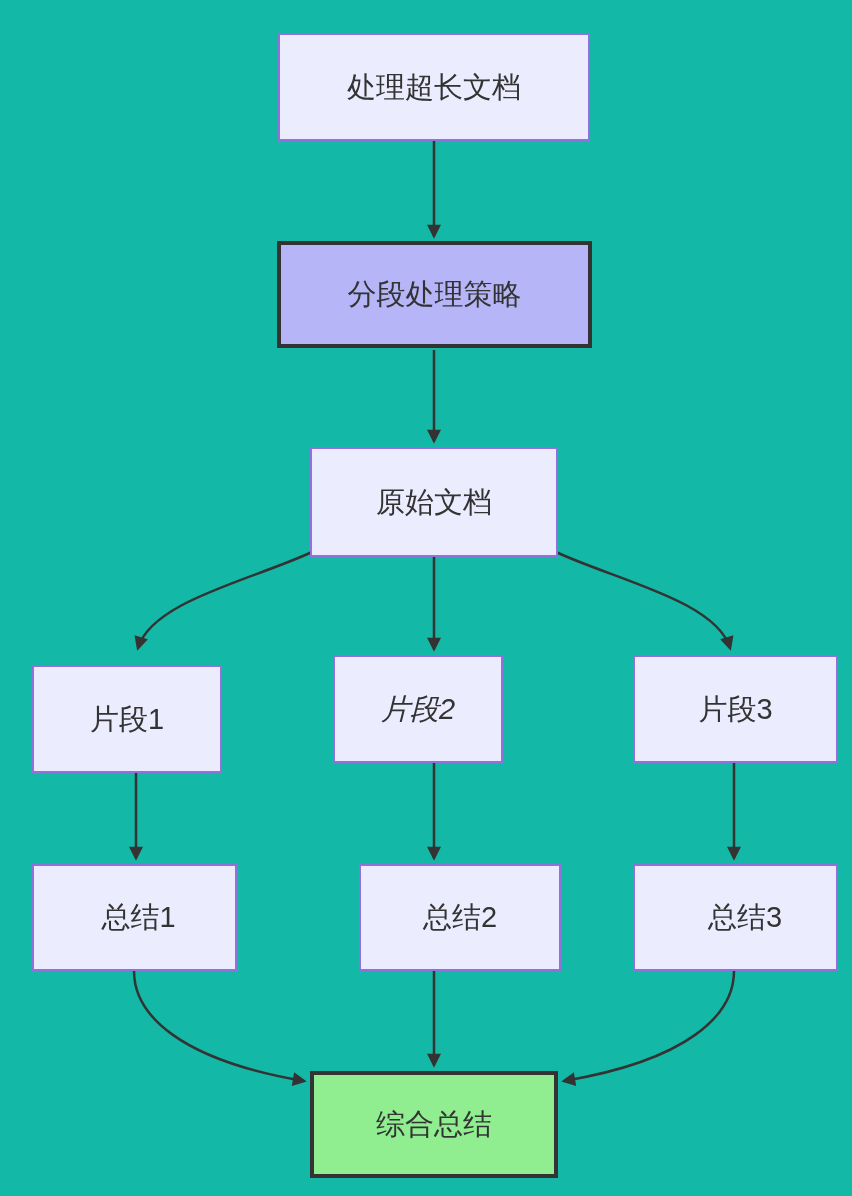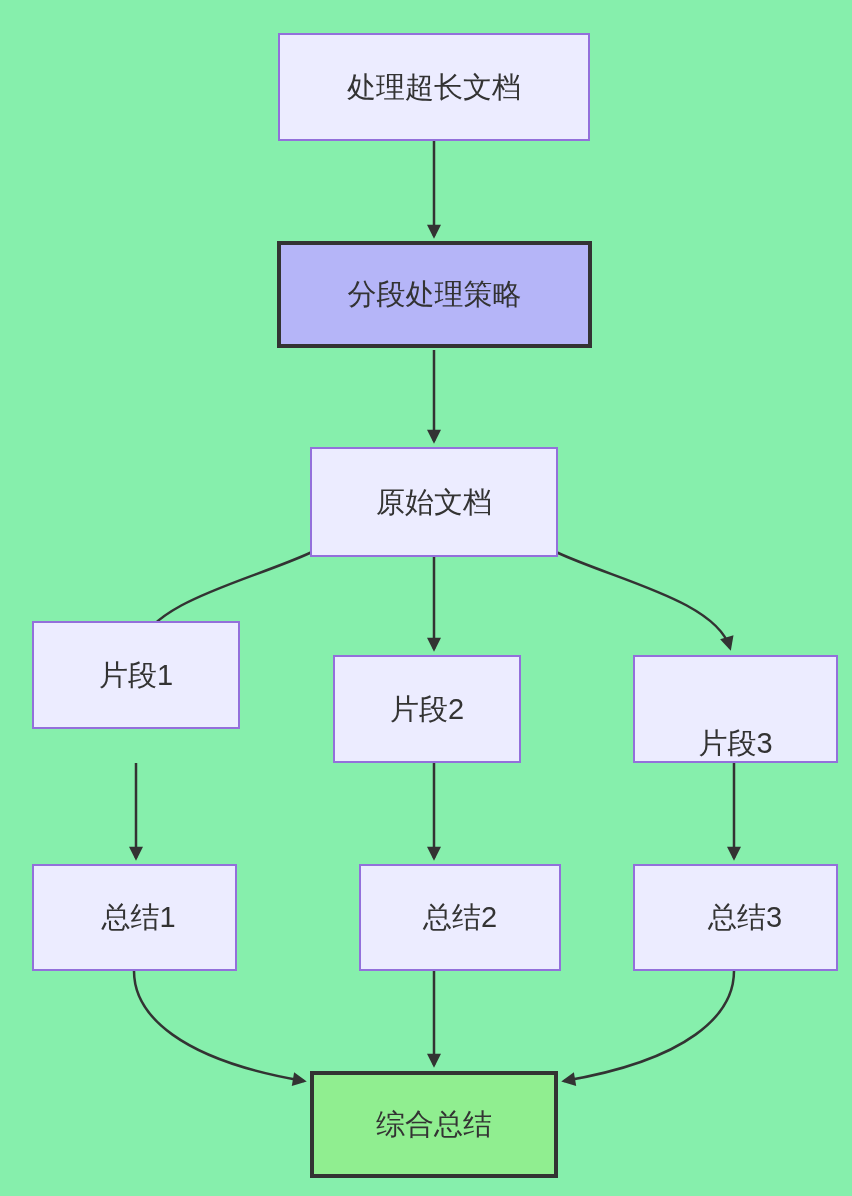--- a/index.html
+++ b/index.html
@@ -5,21 +5,21 @@
   html, body {
     margin: 0;
     padding: 0;
     background: #ffffff;
     font-family: "Liberation Sans", sans-serif;
   }
   .canvas {
     position: relative;
     width: 852px;
     height: 1196px;
-    background: #86efac;
+    background: #14b8a6;
     overflow: hidden;
   }
   .edges-layer {
     position: absolute;
     left: 0;
     top: 0;
     width: 852px;
     height: 1196px;
   }
   .edge {
@@ -47,23 +47,23 @@
     background: #B5B5F8;
     border: 4px solid #333333;
   }
   .style-green {
     background: #90EE90;
     border: 4px solid #333333;
   }
   #node-A  { left: 278px; top: 33px;   width: 312px; height: 108px; }
   #node-B  { left: 277px; top: 241px;  width: 315px; height: 107px; }
   #node-C  { left: 310px; top: 447px;  width: 248px; height: 110px; }
-  #node-D1 { left: 32px;  top: 621px;  width: 208px; height: 108px; }
-  #node-D2 { left: 333px; top: 655px;  width: 188px; height: 108px; }
-  #node-D3 { left: 633px; top: 655px;  width: 205px; height: 108px; align-items: flex-end; }
+  #node-D1 { left: 32px;  top: 665px;  width: 190px; height: 108px; }
+  #node-D2 { left: 333px; top: 655px;  width: 170px; height: 108px; font-style: italic; }
+  #node-D3 { left: 633px; top: 655px;  width: 205px; height: 108px; }
   #node-E1 { left: 32px;  top: 864px;  width: 205px; height: 107px; padding-left: 8px; }
   #node-E2 { left: 333px; top: 864px;  width: 202px; height: 107px; margin-left: 26px; }
   #node-E3 { left: 633px; top: 864px;  width: 205px; height: 107px; padding-left: 19px; }
   #node-F  { left: 310px; top: 1071px; width: 248px; height: 107px; text-align: right; }
 </style>
 </head>
 <body>
 
 <div class="canvas">
 

